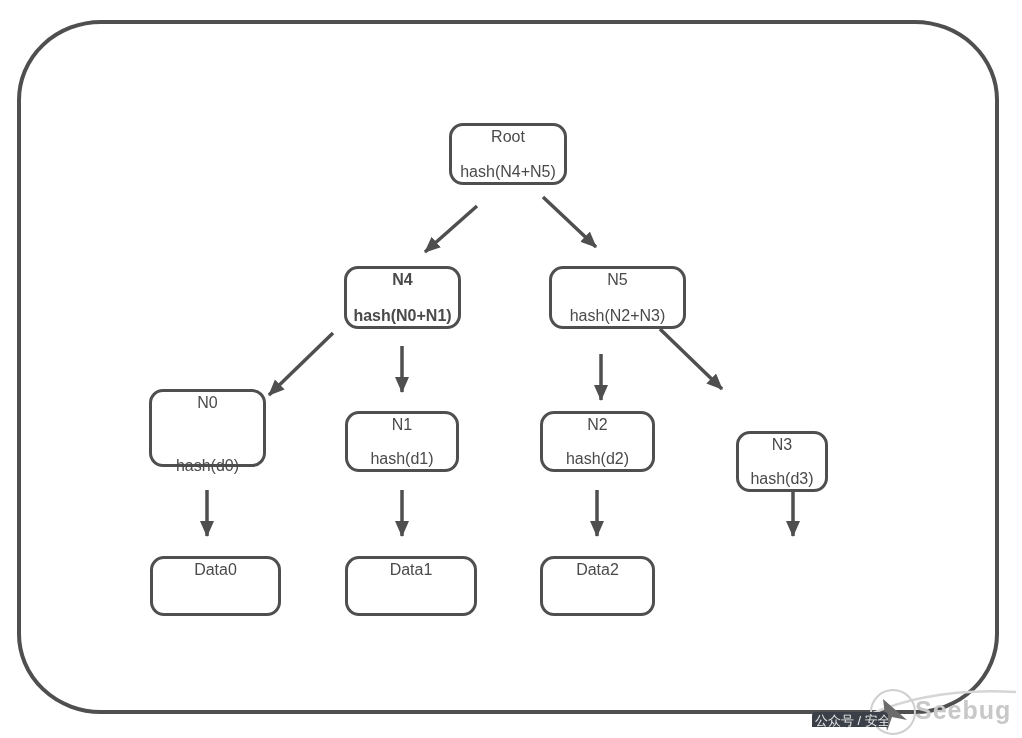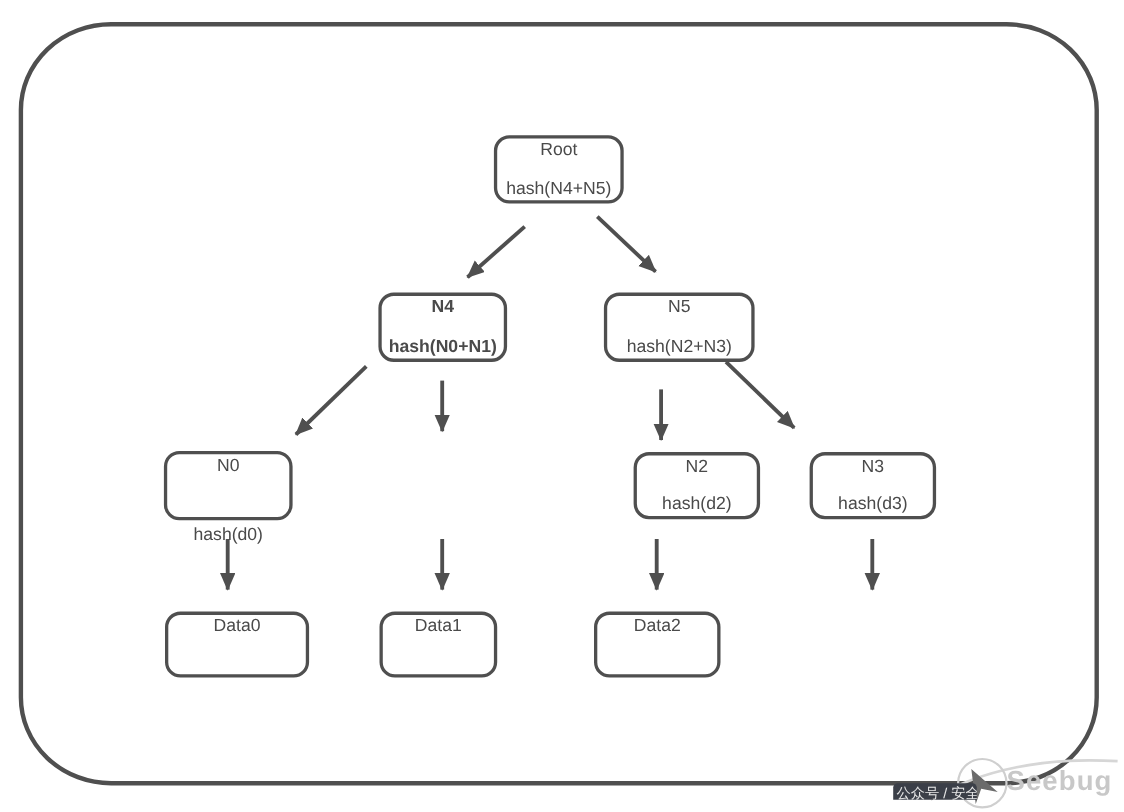--- a/index.html
+++ b/index.html
@@ -78,37 +78,41 @@
 
   <div class="node" style="left:344px;top:266px;width:117px;height:63px;font-weight:bold;">
     <span class="nlabel">N4</span>
     <span class="nhash">hash(N0+N1)</span>
   </div>
   <div class="node" style="left:537px;top:266px;width:137px;height:63px;margin-left:12px;">
     <span class="nlabel">N5</span>
     <span class="nhash">hash(N2+N3)</span>
   </div>
 
-  <div class="node" style="left:149px;top:410px;width:117px;height:63px;gap:42px;">
+  <div class="node" style="left:149px;top:389px;width:117px;height:78px;gap:42px;">
     <span class="nlabel">N0</span>
     <span class="nhash">hash(d0)</span>
   </div>
-  <div class="node" style="left:540px;top:411px;width:115px;height:61px;margin-left:36px;">
+  <div class="node" style="left:345px;top:411px;width:114px;height:61px;">
+    <span class="nlabel">N1</span>
+    <span class="nhash">hash(d1)</span>
+  </div>
+  <div class="node" style="left:540px;top:411px;width:115px;height:61px;">
     <span class="nlabel">N2</span>
     <span class="nhash">hash(d2)</span>
   </div>
-  <div class="node" style="left:736px;top:411px;width:115px;height:61px;">
+  <div class="node" style="left:736px;top:431px;width:92px;height:61px;">
     <span class="nlabel">N3</span>
     <span class="nhash">hash(d3)</span>
   </div>
 
   <div class="node" style="left:150px;top:556px;width:131px;height:60px;">
     <span class="nlabel">Data0</span>
   </div>
-  <div class="node" style="left:345px;top:556px;width:107px;height:60px;">
+  <div class="node" style="left:345px;top:556px;width:132px;height:60px;">
     <span class="nlabel">Data1</span>
   </div>
   <div class="node" style="left:540px;top:556px;width:115px;height:60px;">
     <span class="nlabel">Data2</span>
   </div>
 
   <div class="wm-brand">Seebug</div>
   <div class="wm-badge">
     <span>公众号 / 安全客</span>
   </div>

